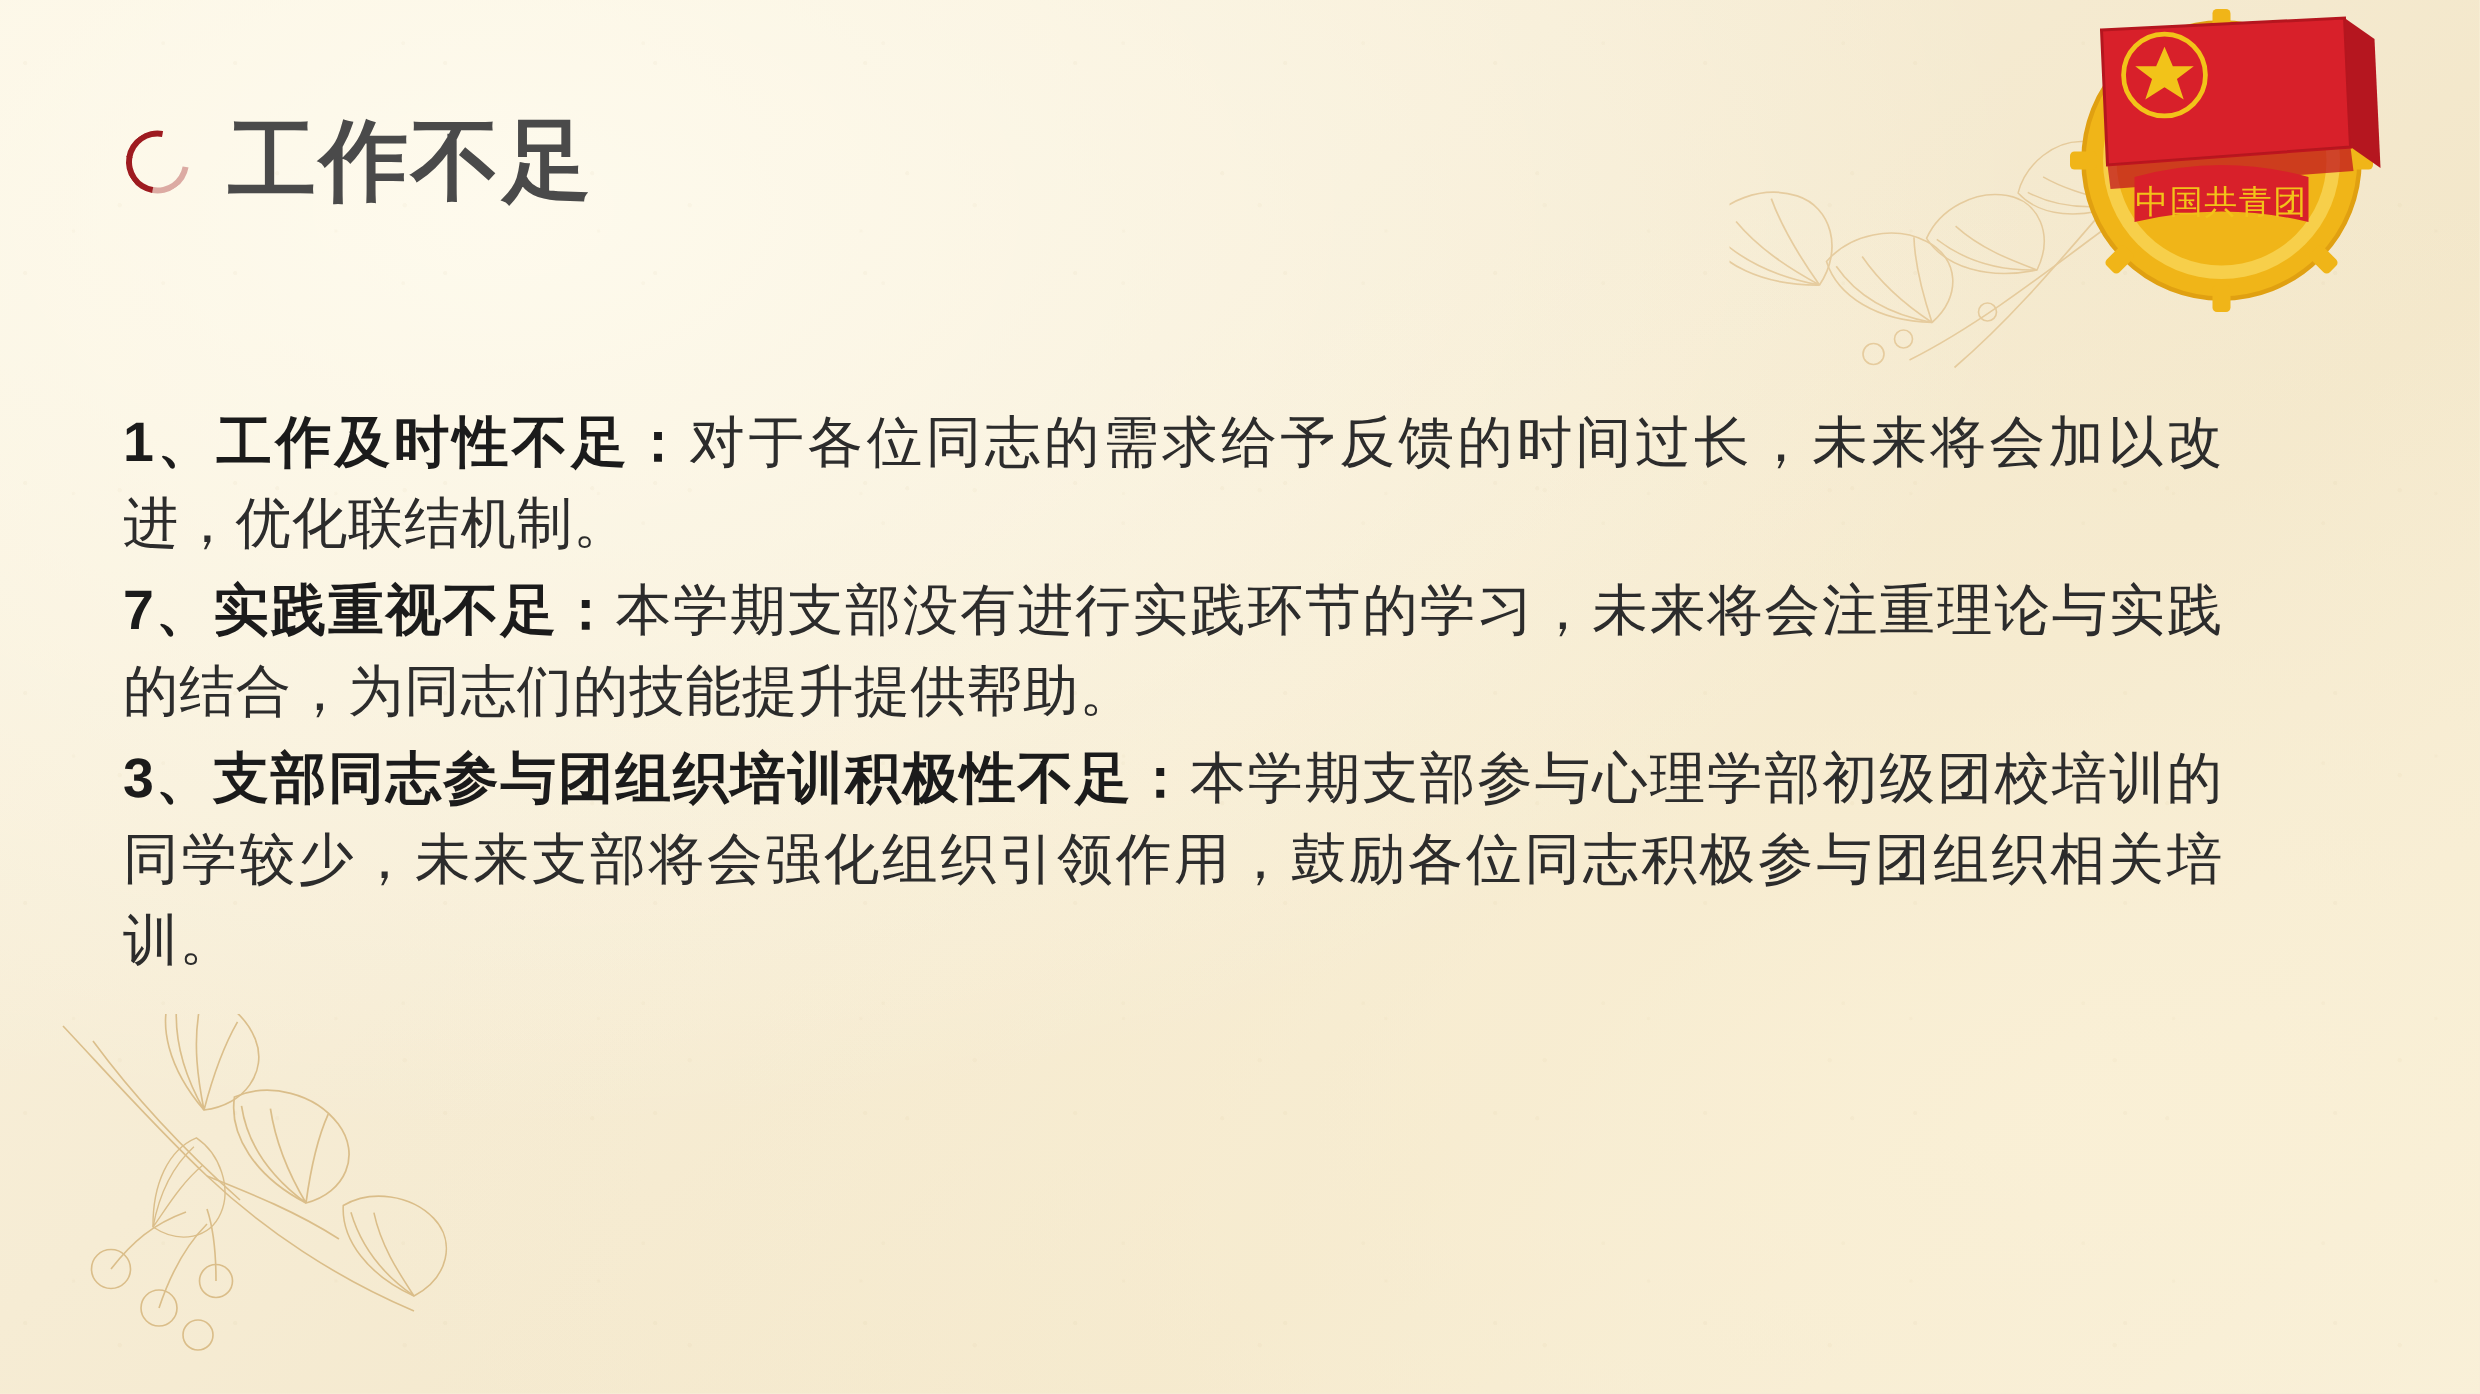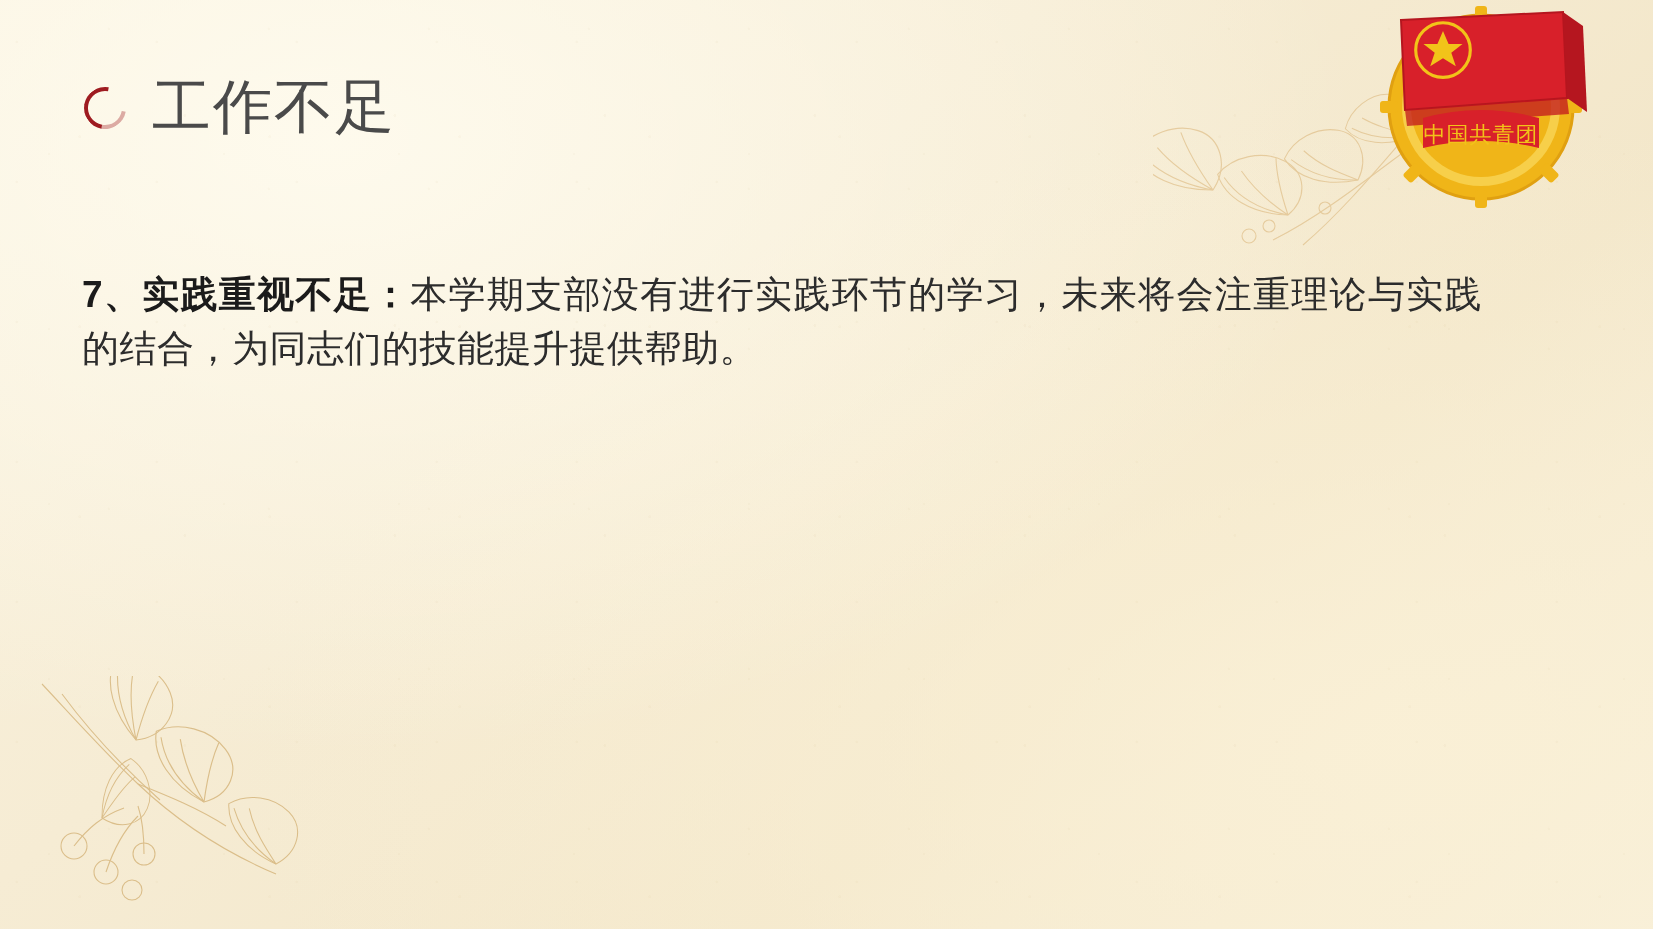--- a/index.html
+++ b/index.html
@@ -53,21 +53,21 @@
     width: 34px;
     height: 34px;
     border-radius: 50%;
     border: 4px solid #9e1b20;
     border-right-color: transparent;
     border-bottom-color: rgba(158,27,32,0.35);
     transform: rotate(-35deg);
   }
   .title-text {
     font-size: 59px;
-    font-weight: 400;
+    font-weight: 700;
     color: #4a4a4a;
     letter-spacing: 2px;
     line-height: 1;
     white-space: nowrap;
   }
 
   
   .body {
     position: absolute;
     left: 82px;
@@ -197,21 +197,27 @@
     </g>
   </svg>
 
   <div class="title-row">
     <span class="title-bullet"></span>
     <span class="title-text">工作不足</span>
   </div>
 
   <div class="body">
     <p class="para">
+      <span class="lead">1、工作及时性不足：</span><span>对于各位同志的需求给予反馈的时间过长，未来将会加以改进，优化联结机制。</span>
+    </p>
+    <p class="para">
       <span class="lead">7、实践重视不足：</span><span>本学期支部没有进行实践环节的学习，未来将会注重理论与实践的结合，为同志们的技能提升提供帮助。</span>
+    </p>
+    <p class="para">
+      <span class="lead">3、支部同志参与团组织培训积极性不足：</span><span>本学期支部参与心理学部初级团校培训的同学较少，未来支部将会强化组织引领作用，鼓励各位同志积极参与团组织相关培训。</span>
     </p>
   </div>
 
   <svg class="ginkgo-bl" viewBox="0 0 340 245">
     <g fill="none" stroke="#c9a05a" stroke-width="1.1">
       <path d="M14 8 C44 40 76 76 110 108 C148 144 196 176 248 198"></path>
       <path d="M34 18 C62 56 96 92 132 124"></path>
       <path d="M110 108 C140 120 170 132 198 150"></path>
 
       <g transform="translate(108,64) rotate(30) scale(1.0)">

